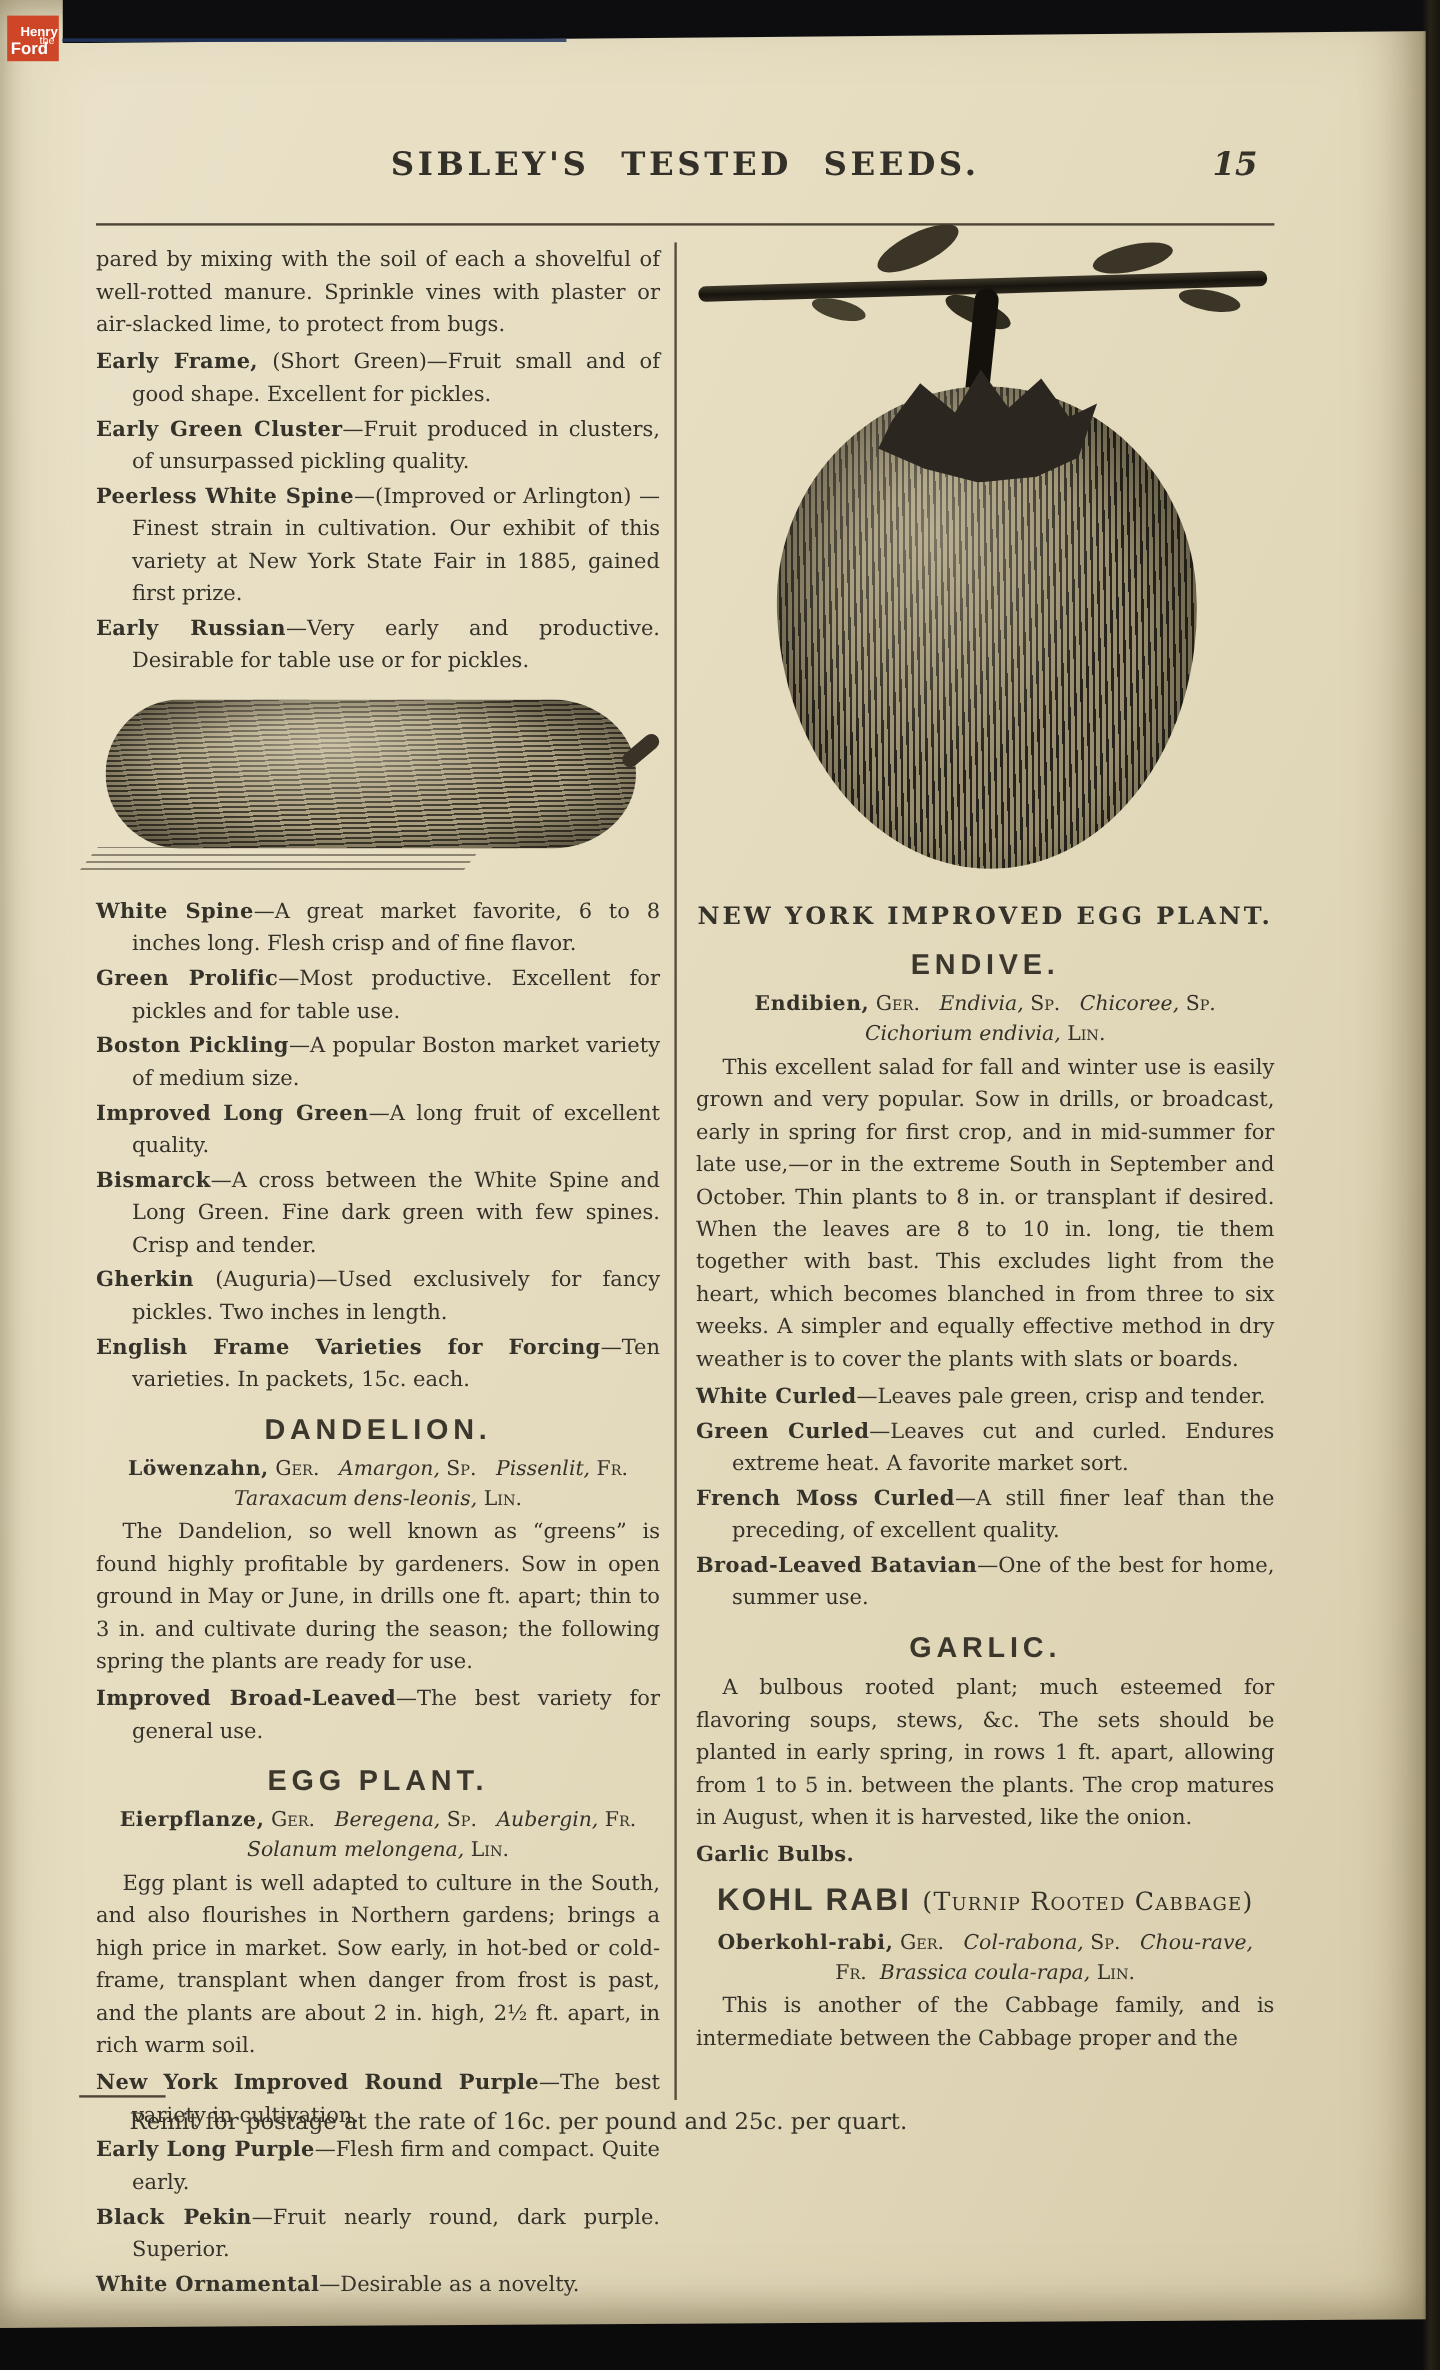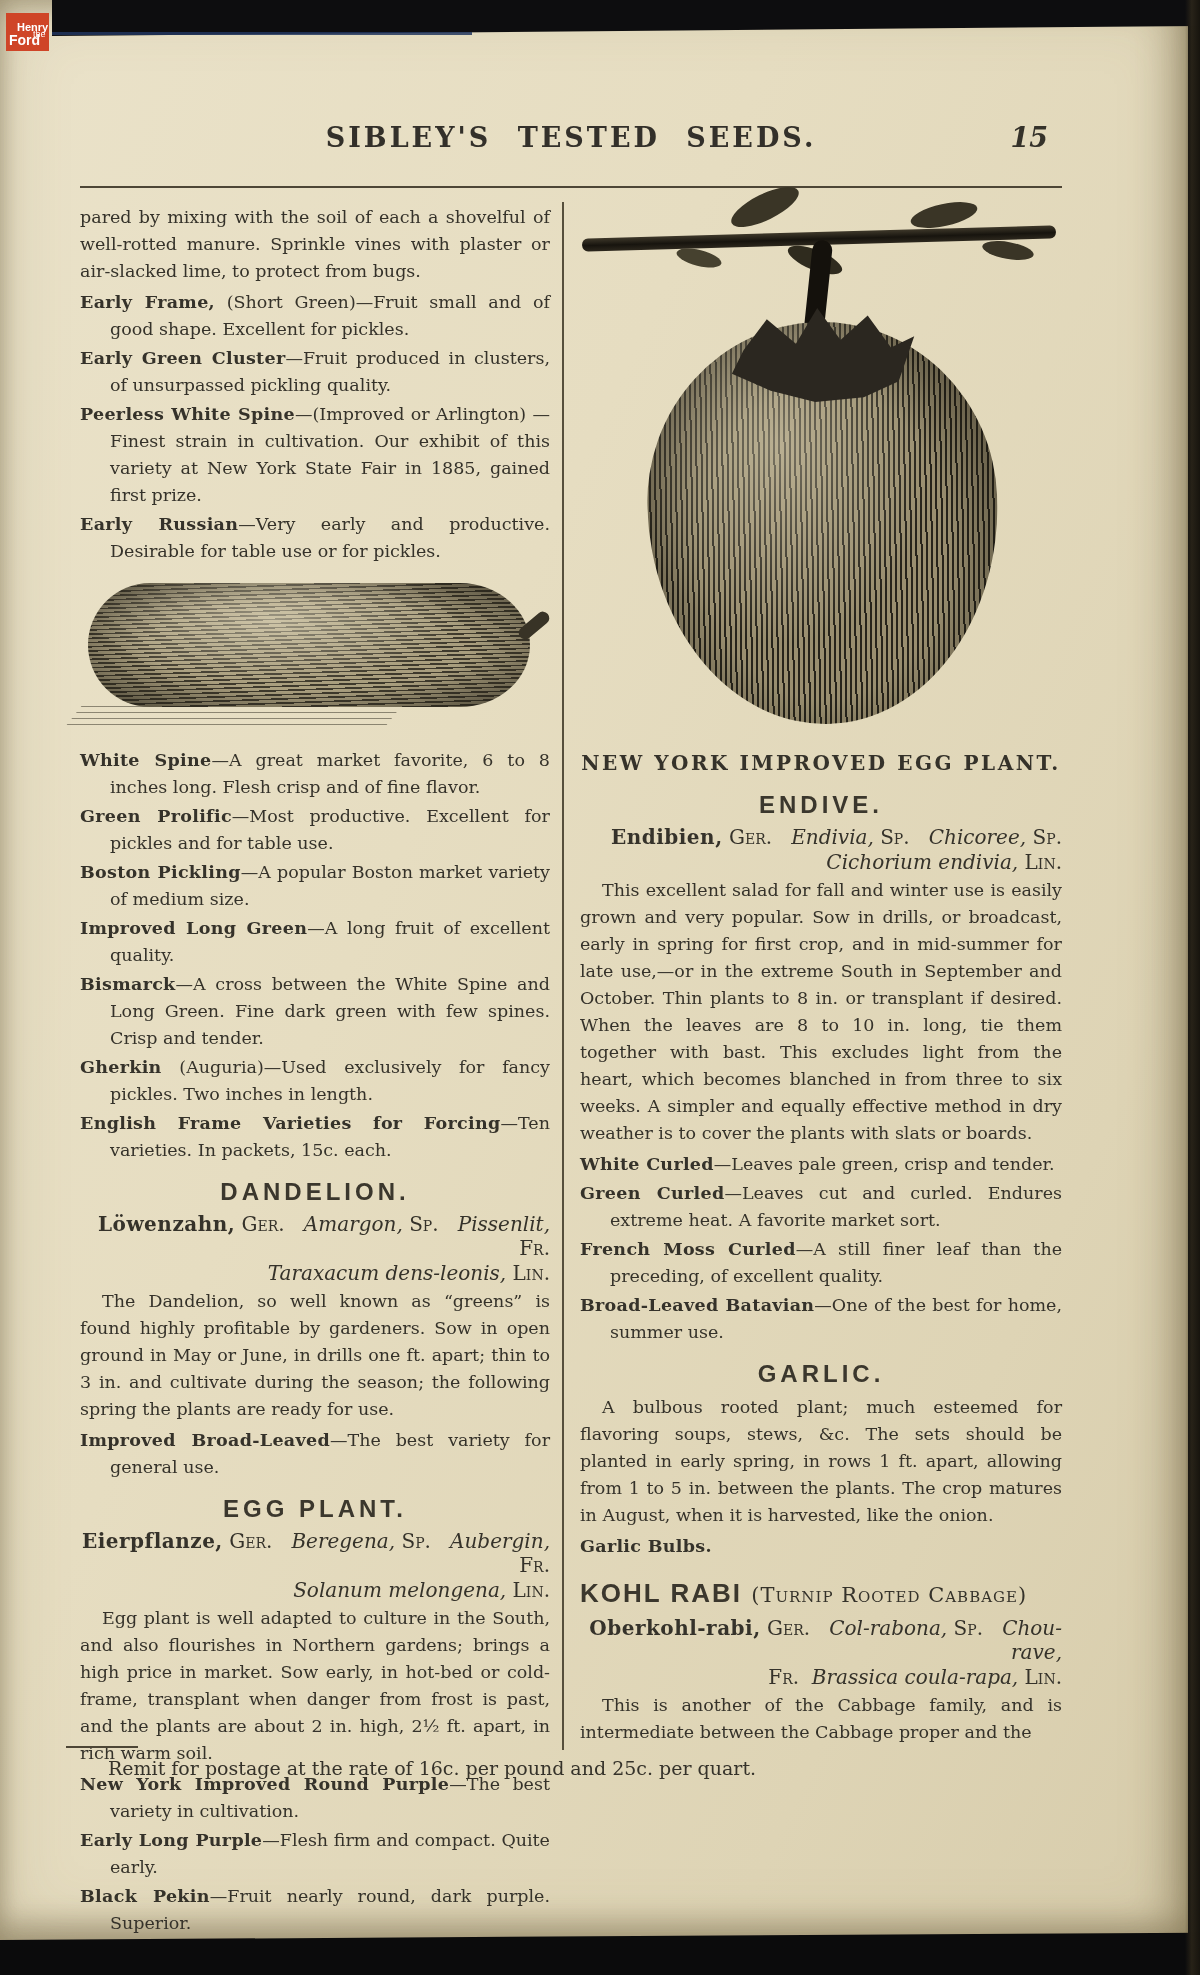--- a/index.html
+++ b/index.html
@@ -31,26 +31,26 @@
   
   .col-left{position:absolute;left:80px;top:204px;width:470px;font-size:17.5px;line-height:27px;text-align:justify;}
   .col-divider{position:absolute;left:562px;top:202px;width:2px;height:1548px;background:#564f3c;}
   .col-right{position:absolute;left:580px;top:198px;width:482px;font-size:17.5px;line-height:27px;text-align:justify;}
   .para{text-indent:22px;margin:3px 0 4px;}
   .para-flush{margin:0 0 4px;}
   .entry{padding-left:30px;text-indent:-30px;margin:2px 0;}
   .entry-name{font-weight:700;letter-spacing:.3px;}
   .section-heading{font-family:"Liberation Sans",sans-serif;font-weight:700;font-size:24px;
                    letter-spacing:4px;text-align:center;margin:14px 0 7px;color:#3b372d;text-indent:0;}
-  .lang-line{text-align:right;font-size:20px;line-height:24px;margin:1px 0;text-indent:0;}
+  .lang-line{text-align:center;font-size:17px;line-height:24px;margin:1px 0;text-indent:0;}
   .fraktur{font-weight:700;letter-spacing:.5px;}
   .sc{font-variant:small-caps;}
   .it{font-style:italic;}
   .caption{text-align:center;font-weight:700;font-size:20px;letter-spacing:2.5px;margin:4px 0 2px;text-indent:0;}
-  .kohl-heading{margin:20px 0 6px;text-indent:0;text-align:left;}
+  .kohl-heading{margin:10px 0 6px;text-indent:0;text-align:center;}
   .kohl-main{font-family:"Liberation Sans",sans-serif;font-weight:700;font-size:26px;letter-spacing:2px;color:#3b372d;}
   .kohl-paren{font-variant:small-caps;font-size:21px;letter-spacing:1px;}
   
   .footer{position:absolute;left:80px;top:1746px;width:982px;}
   .footer-rule{width:72px;height:2px;background:#4d4636;margin-left:-14px;}
   .footer-text{margin-top:9px;padding-left:28px;font-size:19px;}
   
   .cucumber-fig{position:relative;height:162px;margin:10px 0 10px;}
   .cuke-shadow{position:absolute;left:-4px;bottom:12px;width:320px;height:24px;transform:skewX(-38deg);
                background:repeating-linear-gradient(0deg,rgba(48,44,32,.5) 0 1.5px,rgba(48,44,32,0) 1.5px 6px);}

